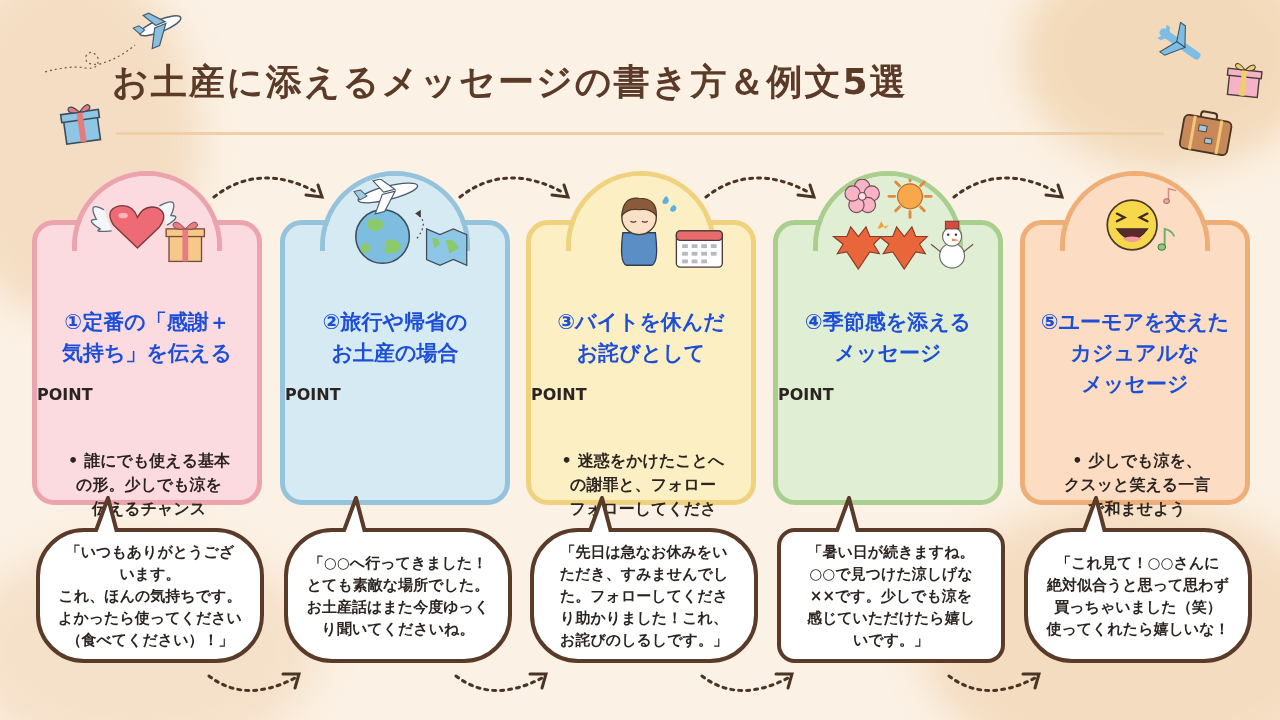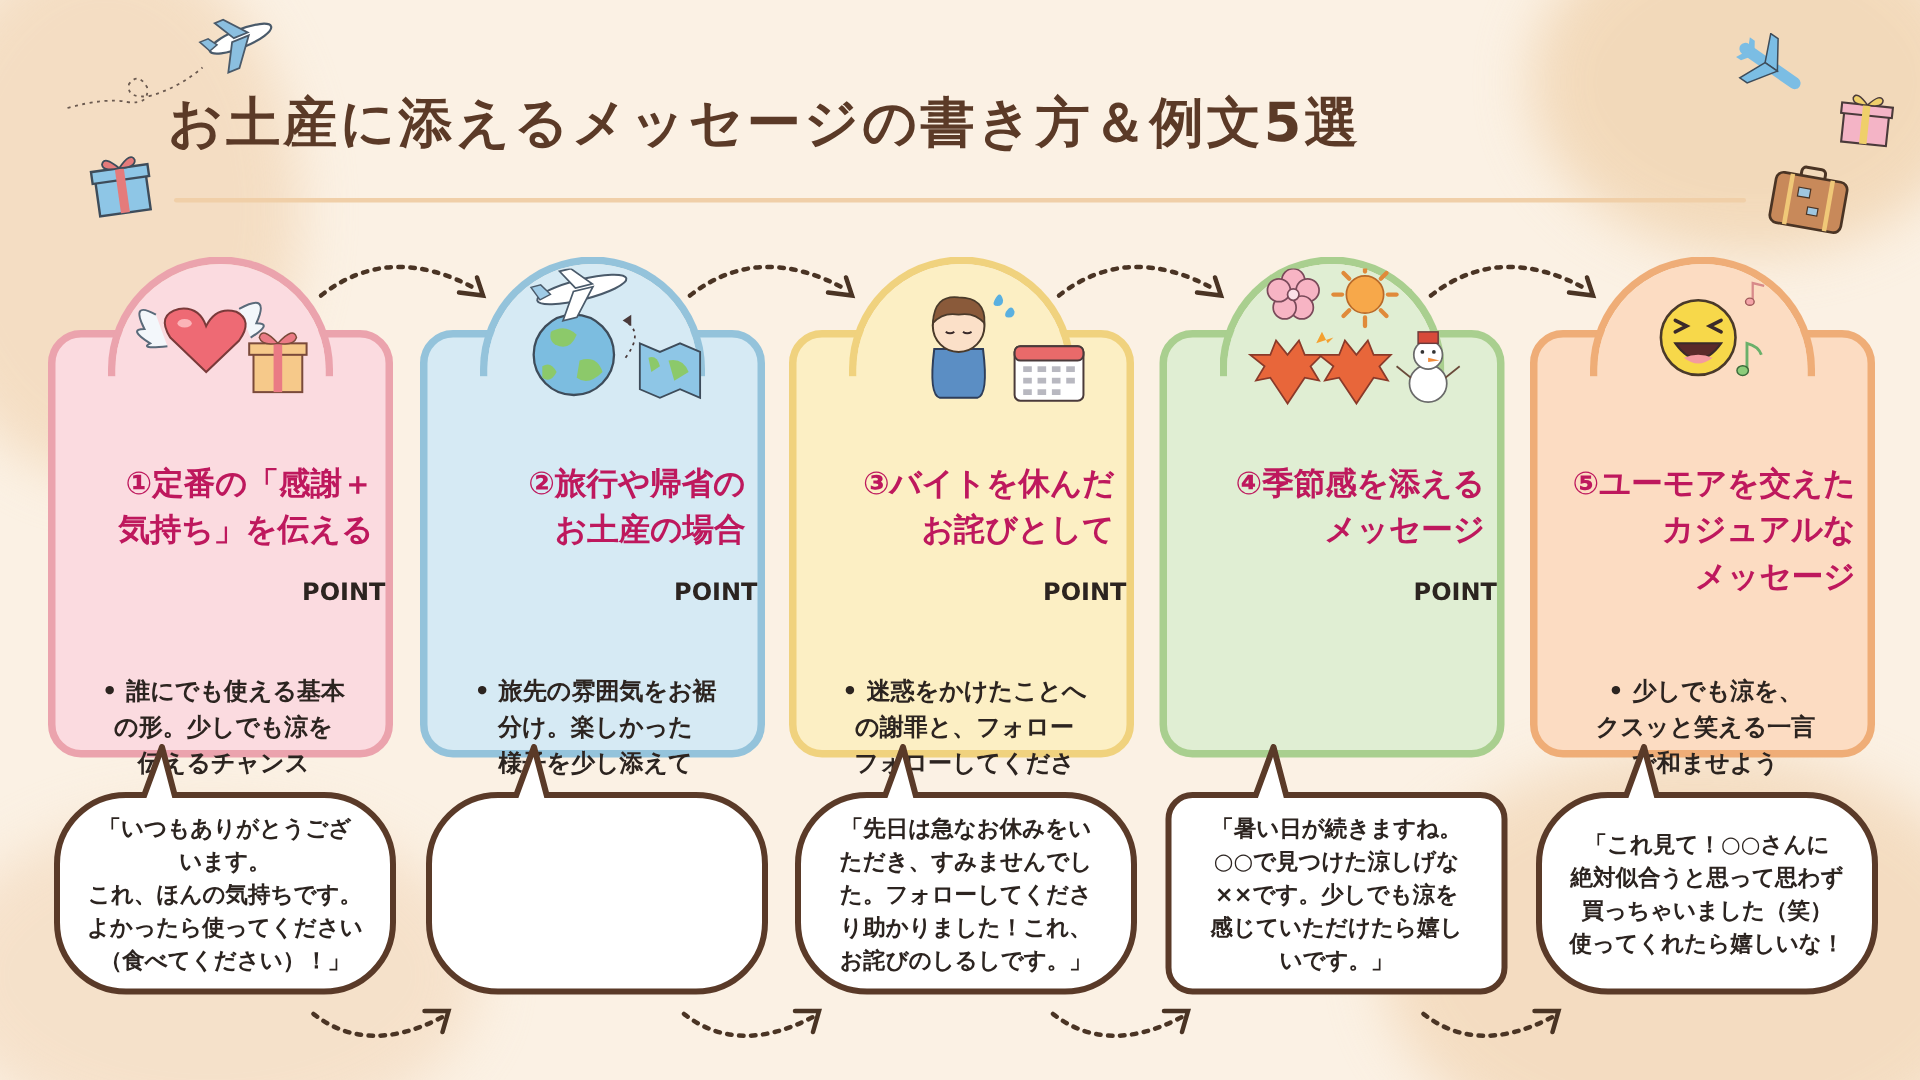--- a/index.html
+++ b/index.html
@@ -41,26 +41,26 @@
     width: 150px; height: 80px; border-radius: 75px 75px 0 0;
     border-width: 5px; border-style: solid; border-bottom: none;
   }
   .card-bump-fill {
     position: absolute; top: -49px; left: 50%; transform: translateX(-50%);
     width: 140px; height: 80px; border-radius: 70px 70px 0 0;
   }
   .card-icon { position: absolute; top: -46px; left: 0; width: 100%; height: 95px; }
   .card-title {
     position: absolute; top: 82px; left: 8px; right: 8px;
-    text-align: right; font-size: 21px; font-weight: bold; line-height: 31px;
-    color: #be185d;
+    text-align: center; font-size: 21px; font-weight: bold; line-height: 31px;
+    color: #1d4ed8;
   }
   .card-point-label {
-    position: absolute; left: 0; right: 0; text-align: right;
-    font-size: 16px; font-weight: bold; color: #2c2420; padding-left: 11px;
+    position: absolute; left: 0; right: 0; text-align: left;
+    font-size: 16px; font-weight: bold; color: #2c2420;
   }
   .card-point-text {
     position: absolute; left: 14px; right: 10px;
     font-size: 16px; font-weight: bold; line-height: 24px; color: #2c2420;
     text-align: center;
     margin-top: 40px;
   }
   .bullet { margin-right: 6px; }
 
   .c1 { left: 32px;  background: #fbdbe0; border-color: #eba3ad; }
@@ -237,25 +237,20 @@
     <path d="M136 34 L142 30 L142 38 Z" fill="#4a3a3a"></path>
     <path d="M148 50 L162 56 L176 50 L190 56 L190 88 L176 82 L162 88 L148 82 Z" fill="#8ec6e6" stroke="#3e4c5a" stroke-width="1.3"></path>
     <path d="M154 60 Q160 58 162 66 L156 70 Z" fill="#8cc96a"></path>
     <path d="M168 62 Q178 60 182 70 L172 76 Z" fill="#8cc96a"></path>
   </svg>
   <div class="card-title">
     <div>②旅行や帰省の</div>
     <div>お土産の場合</div>
   </div>
   <div class="card-point-label" style="top:160px">POINT</div>
-  <div class="card-point-text" style="top:184px">
-    <div><span class="bullet">•</span><span>旅先の雰囲気をお裾</span></div>
-    <div>分け。楽しかった</div>
-    <div>様子を少し添えて</div>
-  </div>
 </div>
 
 <div class="card c3">
   <div class="card-bump"></div>
   <div class="card-bump-fill"></div>
   <svg class="card-icon" viewBox="0 0 230 95">
     <path d="M96 54 Q92 86 100 88 L126 88 Q134 86 130 54 Z" fill="#5b8ec4" stroke="#2e3e5a" stroke-width="1.4"></path>
     <circle cx="113" cy="38" r="18" fill="#fbe0c8" stroke="#4a3a2a" stroke-width="1.4"></circle>
     <path d="M95 36 Q96 16 113 18 Q132 18 131 36 Q124 28 113 30 Q102 28 95 36 Z" fill="#8a5a3a" stroke="#4a3a2a" stroke-width="1.2"></path>
     <path d="M104 42 Q107 44 110 42 M116 42 Q119 44 122 42" stroke="#3a2a2a" stroke-width="1.3" fill="none"></path>
@@ -372,20 +367,24 @@
 います。
 これ、ほんの気持ちです。
 よかったら使ってください
 （食べてください）！」</div>
 </div>
 <div class="bubble b2">
   <svg class="bubble-tail" viewBox="0 0 40 40">
       <path d="M4 40 L18 2 L28 40 Z" fill="#ffffff" stroke="#5a3a28" stroke-width="4" stroke-linejoin="round"></path>
       <rect x="0" y="36" width="40" height="8" fill="#ffffff"></rect>
     </svg>
+  <div class="bubble-text">「○○へ行ってきました！
+とても素敵な場所でした。
+お土産話はまた今度ゆっく
+り聞いてくださいね。</div>
 </div>
 <div class="bubble b3">
   <svg class="bubble-tail" viewBox="0 0 40 40">
       <path d="M4 40 L18 2 L28 40 Z" fill="#ffffff" stroke="#5a3a28" stroke-width="4" stroke-linejoin="round"></path>
       <rect x="0" y="36" width="40" height="8" fill="#ffffff"></rect>
     </svg>
   <div class="bubble-text">「先日は急なお休みをい
 ただき、すみませんでし
 た。フォローしてくださ
 り助かりました！これ、

